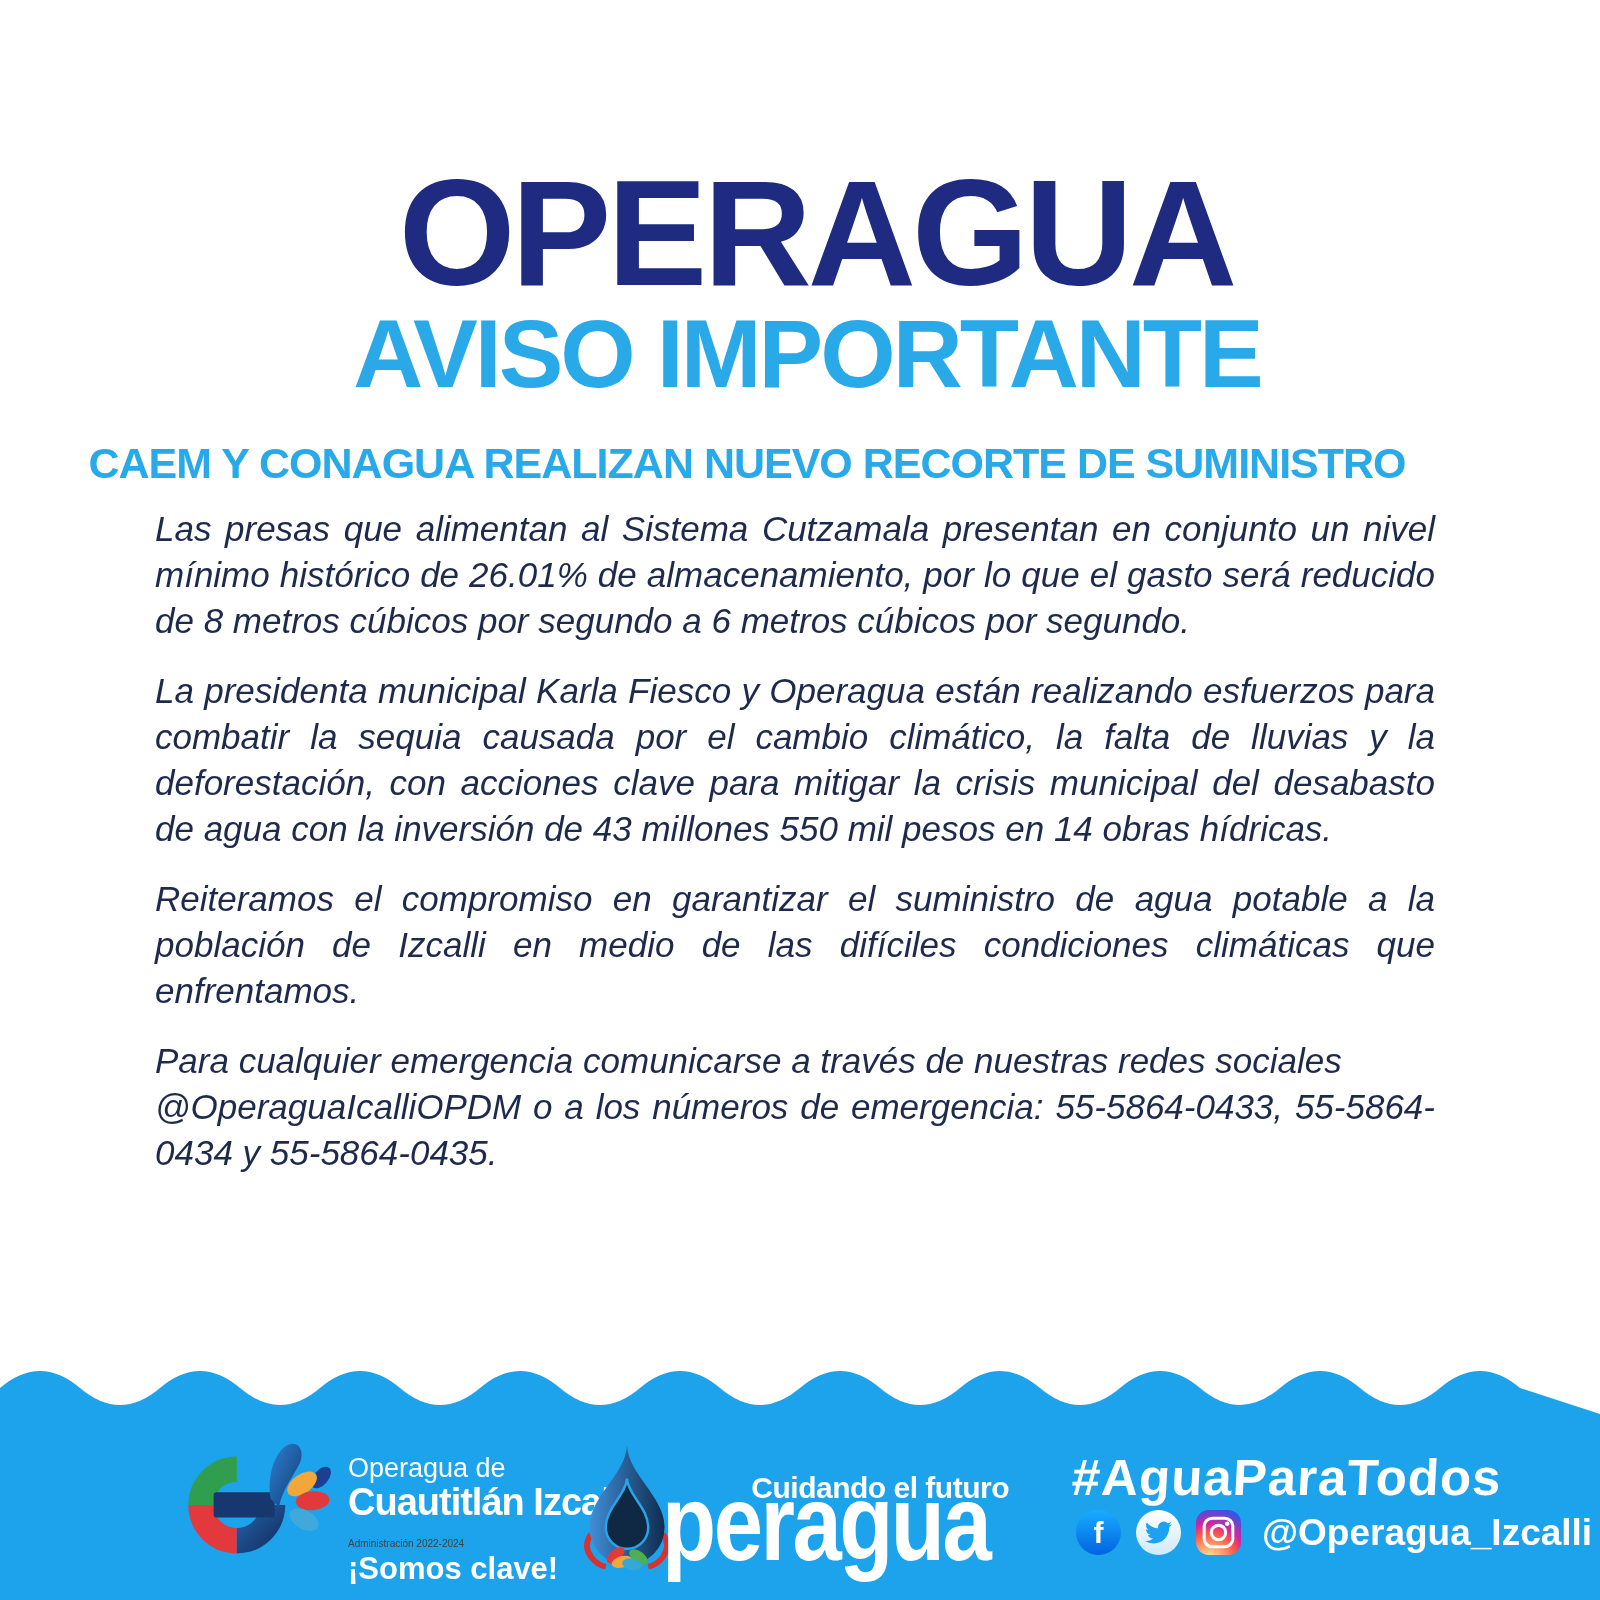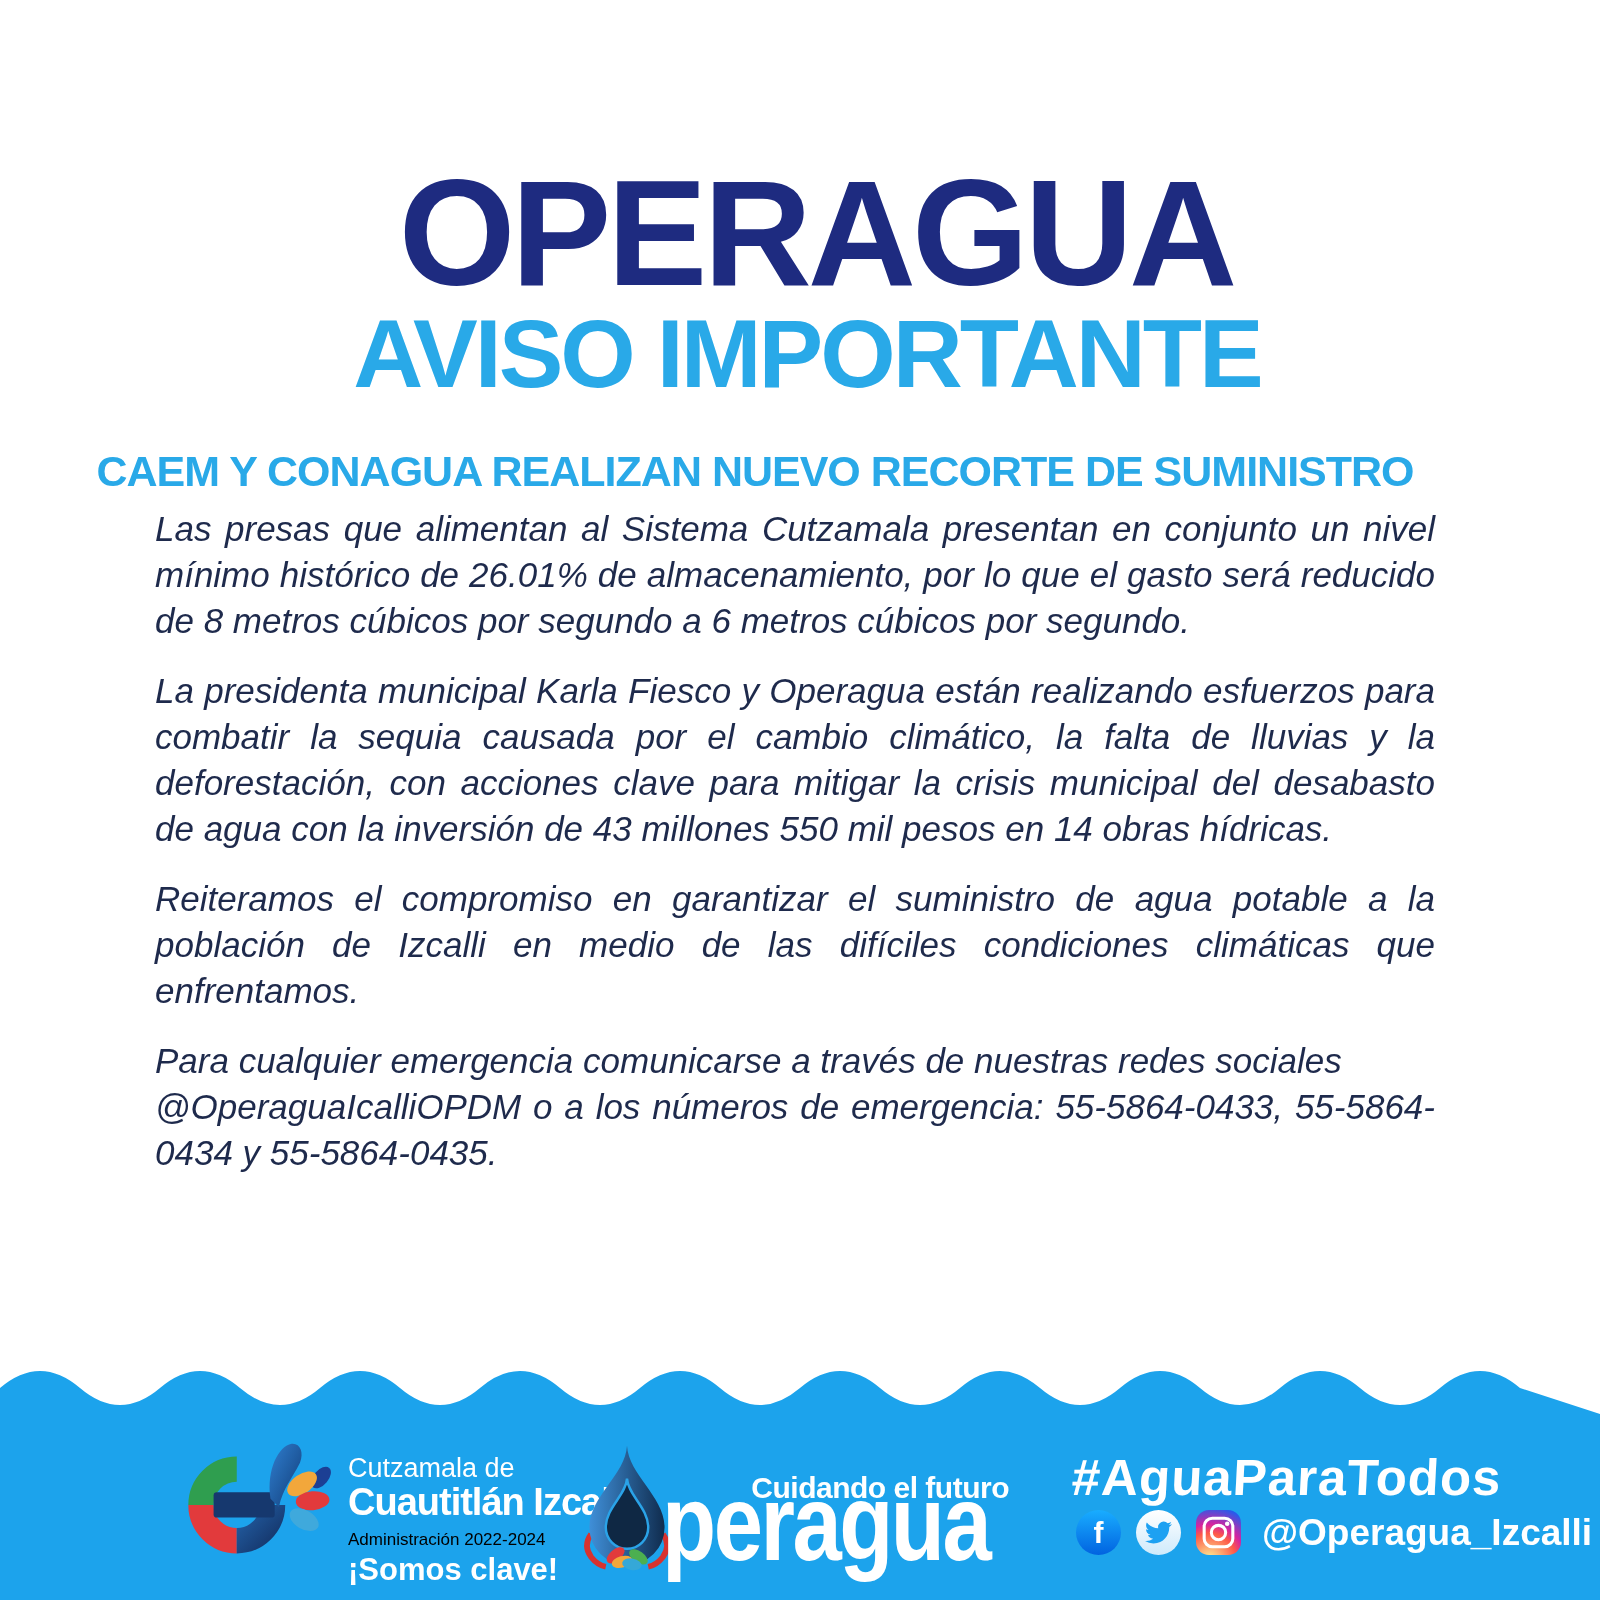--- a/index.html
+++ b/index.html
@@ -10,40 +10,40 @@
   }
   html,body{margin:0;padding:0;}
   body{background:#fff;font-family:"Liberation Sans", sans-serif;}
   .poster{position:relative;width:1600px;height:1600px;background:#ffffff;overflow:hidden;}
 
   
   .title{position:absolute;top:142px;left:0;width:1600px;text-align:center;margin:16px;
          font-size:150px;font-weight:800;letter-spacing:-4px;line-height:1;color:var(--navy);}
   .subtitle{position:absolute;top:298px;left:0;width:1600px;text-align:center;margin:7px;
          font-size:97px;font-weight:800;letter-spacing:-3px;line-height:1;color:var(--sky);}
-  .headline{position:absolute;top:432px;left:0;width:1478px;text-align:center;margin:16px;
+  .headline{position:absolute;top:432px;left:0;width:1478px;text-align:center;margin:8px;
          font-size:43px;font-weight:700;letter-spacing:-1px;line-height:1.1;color:var(--sky);}
 
   
   .copy{position:absolute;left:155px;top:506px;width:1292px;}
   .copy p{margin:0 12px 24px 0;font-size:35px;line-height:46px;font-style:italic;
           color:var(--body);text-align:justify;white-space:pre-line;}
 
   
   .footer{position:absolute;left:0;bottom:0;width:1600px;}
   .wave{display:block;width:1600px;height:62px;}
   .band{position:relative;height:186px;background:var(--band);}
 
   
   .gov{position:absolute;left:182px;top:22px;display:flex;align-items:flex-start;}
   .gov-mark{width:158px;height:140px;}
   .gov-text{margin-left:8px;color:#ffffff;margin-top:18px;}
   .gov-line1{font-size:27px;font-weight:400;line-height:1.05;}
   .gov-name{font-size:38px;font-weight:800;line-height:1.1;letter-spacing:-1px;}
-  .gov-admin{font-size:17px;font-weight:400;color:#000000;margin-top:6px;}
+  .gov-admin{font-size:10px;font-weight:400;color:#404040;margin-top:14px;}
   .gov-slogan{font-size:31px;font-weight:800;margin-top:2px;}
 
   
   .op-drop{position:absolute;left:578px;top:22px;width:98px;height:152px;}
   .op-tagline{position:absolute;left:664px;top:34px;width:345px;text-align:right;
               color:#fff;font-size:30px;font-weight:800;letter-spacing:-0.5px;margin-top:23px;}
   .op-wordmark{position:absolute;left:662px;top:44px;color:#fff;font-size:108px;font-weight:800;
                letter-spacing:-3px;line-height:1.2;transform:scaleX(0.82);transform-origin:left top;}
 
   
@@ -95,21 +95,21 @@
           <path d="M52 98 A34 34 0 0 1 18 64" stroke="#e23a3c" stroke-width="24" fill="none"></path>
           <path d="M86 64 A34 34 0 0 1 52 98" stroke="url(#eGrad)" stroke-width="24" fill="none"></path>
           <rect x="30" y="52" width="58" height="24" rx="3" fill="#16386e"></rect>
           <path d="M84 58 C80 30 92 8 104 6 C112 5 116 14 112 24 C104 40 96 48 92 66 Z" fill="url(#ribbonGrad)"></path>
           <ellipse cx="132" cy="38" rx="12" ry="7" transform="rotate(-50 132 38)" fill="#1c3f94"></ellipse>
           <ellipse cx="114" cy="44" rx="16" ry="9" transform="rotate(-35 114 44)" fill="#f2a73b"></ellipse>
           <ellipse cx="124" cy="60" rx="16" ry="9" transform="rotate(-5 124 60)" fill="#e23a3c"></ellipse>
           <ellipse cx="116" cy="78" rx="15" ry="9" transform="rotate(30 116 78)" fill="#3fa9dc"></ellipse>
         </svg>
         <div class="gov-text">
-          <div class="gov-line1">Cutzamala de</div>
+          <div class="gov-line1">Operagua de</div>
           <div class="gov-name">Cuautitlán Izcalli</div>
           <div class="gov-admin">Administración 2022-2024</div>
           <div class="gov-slogan">¡Somos clave!</div>
         </div>
       </div>
 
       <svg class="op-drop" viewBox="0 0 120 170">
         <defs>
           <linearGradient id="dropGrad" x1="0" y1="0" x2="1" y2="0">
             <stop offset="0" stop-color="#3f8fd8"></stop>

